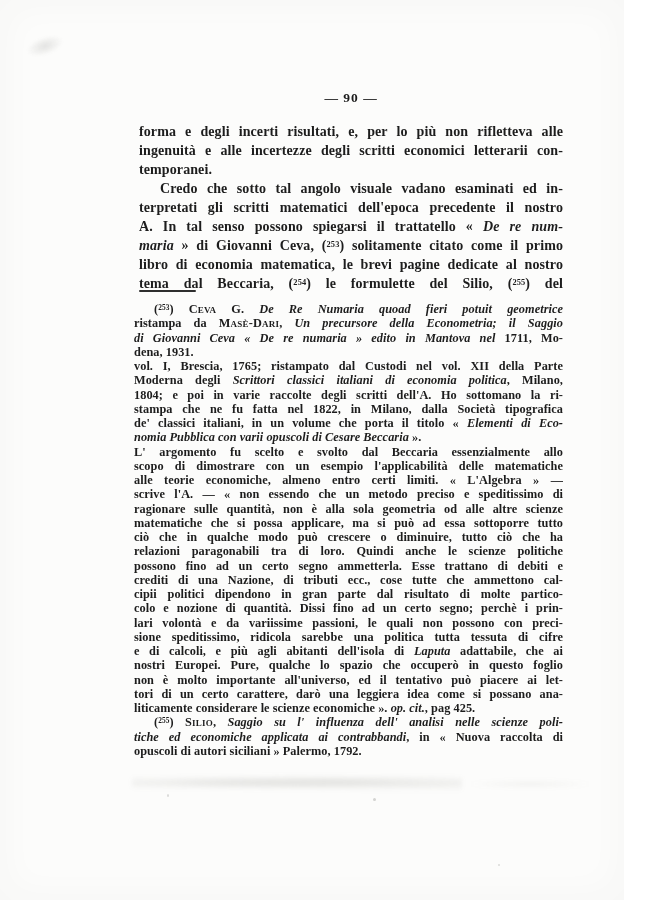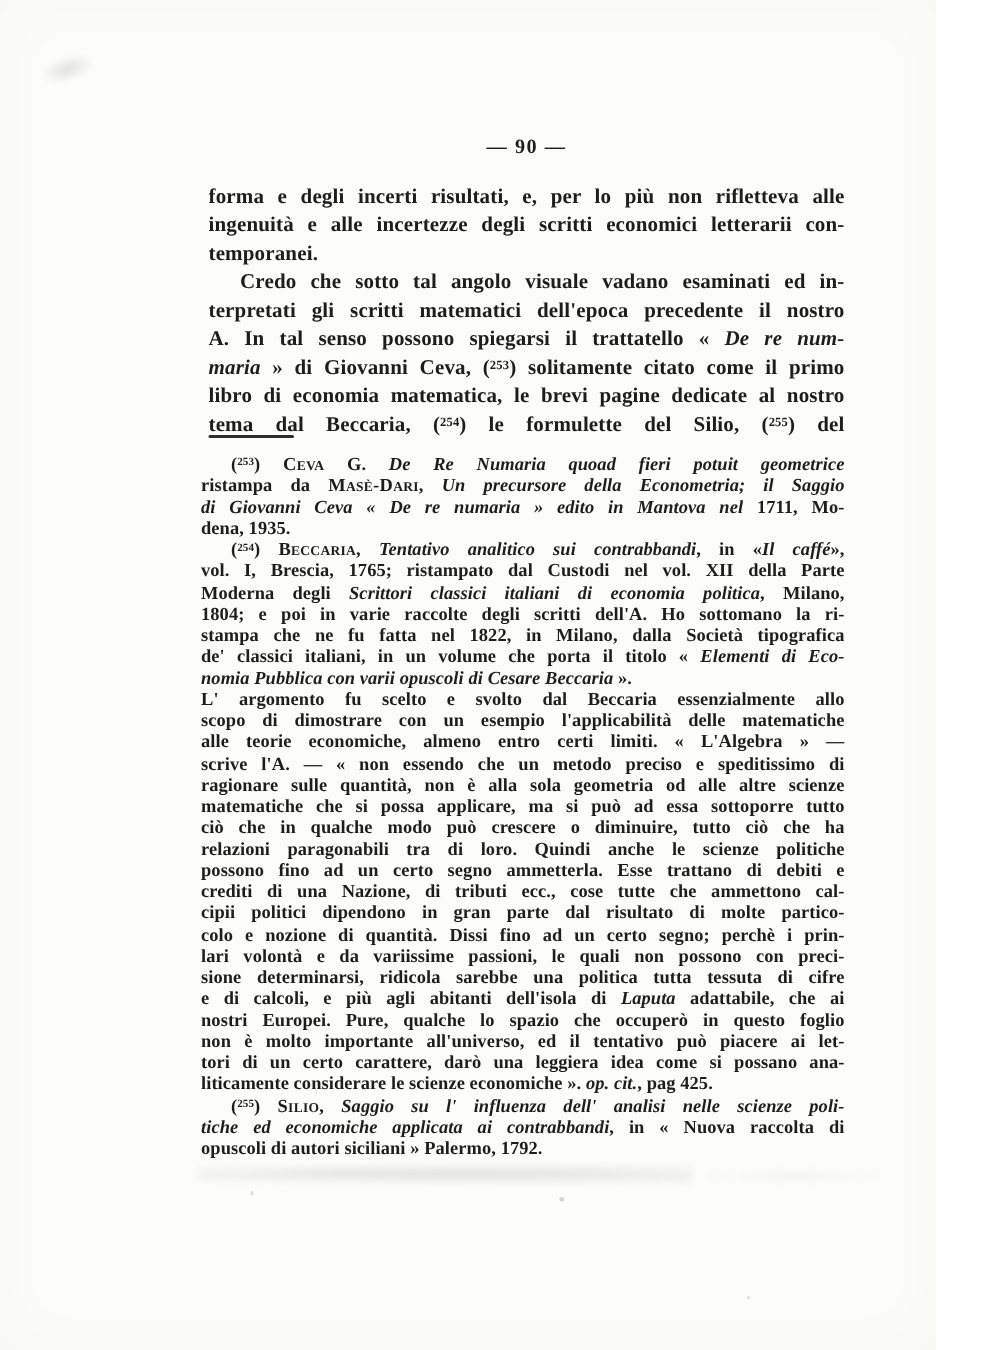--- a/index.html
+++ b/index.html
@@ -80,42 +80,41 @@
       <div class="line">libro di economia matematica, le brevi pagine dedicate al nostro</div>
       <div class="line">tema dal Beccaria, (<sup>254</sup>) le formulette del Silio, (<sup>255</sup>) del</div>
     </div>
 
   <div class="footnote-rule"></div>
 
   <div class="footnotes">
       <div class="line i">(<sup>253</sup>) <span class="sc">Ceva</span> G. <i>De Re Numaria quoad fieri potuit geometrice</i></div>
       <div class="line">ristampa da <span class="sc">Masè-Dari</span>, <i>Un precursore della Econometria; il Saggio</i></div>
       <div class="line"><i>di Giovanni Ceva « De re numaria » edito in Mantova nel</i> 1711, Mo-</div>
-      <div class="line e">dena, 1935.</div>
-      <div class="line i">(<sup>254</sup>) <span class="sc">Beccaria</span>, <i>Tentativo analitico sui contrabbandi</i>, in «<i>Il caffé</i>»,</div>
+      <div class="line e">dena, 1931.</div>
       <div class="line">vol. I, Brescia, 1765; ristampato dal Custodi nel vol. XII della Parte</div>
       <div class="line">Moderna degli <i>Scrittori classici italiani di economia politica</i>, Milano,</div>
       <div class="line">1804; e poi in varie raccolte degli scritti dell'A. Ho sottomano la ri-</div>
       <div class="line">stampa che ne fu fatta nel 1822, in Milano, dalla Società tipografica</div>
       <div class="line">de' classici italiani, in un volume che porta il titolo « <i>Elementi di Eco-</i></div>
       <div class="line e"><i>nomia Pubblica con varii opuscoli di Cesare Beccaria</i> ».</div>
       <div class="line">L' argomento fu scelto e svolto dal Beccaria essenzialmente allo</div>
       <div class="line">scopo di dimostrare con un esempio l'applicabilità delle matematiche</div>
       <div class="line">alle teorie economiche, almeno entro certi limiti. « L'Algebra » —</div>
       <div class="line">scrive l'A. — « non essendo che un metodo preciso e speditissimo di</div>
       <div class="line">ragionare sulle quantità, non è alla sola geometria od alle altre scienze</div>
       <div class="line">matematiche che si possa applicare, ma si può ad essa sottoporre tutto</div>
       <div class="line">ciò che in qualche modo può crescere o diminuire, tutto ciò che ha</div>
       <div class="line">relazioni paragonabili tra di loro. Quindi anche le scienze politiche</div>
       <div class="line">possono fino ad un certo segno ammetterla. Esse trattano di debiti e</div>
       <div class="line">crediti di una Nazione, di tributi ecc., cose tutte che ammettono cal-</div>
       <div class="line">cipii politici dipendono in gran parte dal risultato di molte partico-</div>
       <div class="line">colo e nozione di quantità. Dissi fino ad un certo segno; perchè i prin-</div>
       <div class="line">lari volontà e da variissime passioni, le quali non possono con preci-</div>
-      <div class="line">sione determinarsi, ridicola sarebbe una politica tutta tessuta di cifre</div>
+      <div class="line">sione speditissimo, ridicola sarebbe una politica tutta tessuta di cifre</div>
       <div class="line">e di calcoli, e più agli abitanti dell'isola di <i>Laputa</i> adattabile, che ai</div>
       <div class="line">nostri Europei. Pure, qualche lo spazio che occuperò in questo foglio</div>
       <div class="line">non è molto importante all'universo, ed il tentativo può piacere ai let-</div>
       <div class="line">tori di un certo carattere, darò una leggiera idea come si possano ana-</div>
       <div class="line e">liticamente considerare le scienze economiche ». <i>op. cit.</i>, pag 425.</div>
       <div class="line i">(<sup>255</sup>) <span class="sc">Silio</span>, <i>Saggio su l' influenza dell' analisi nelle scienze poli-</i></div>
       <div class="line"><i>tiche ed economiche applicata ai contrabbandi</i>, in « Nuova raccolta di</div>
       <div class="line e">opuscoli di autori siciliani » Palermo, 1792.</div>
     </div>
 

